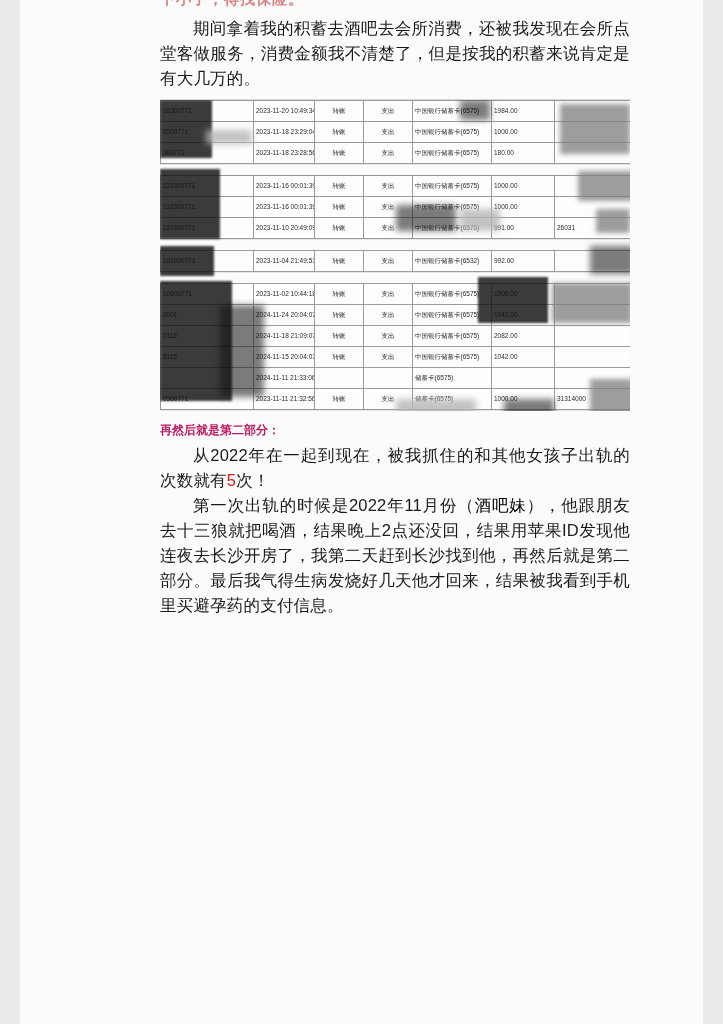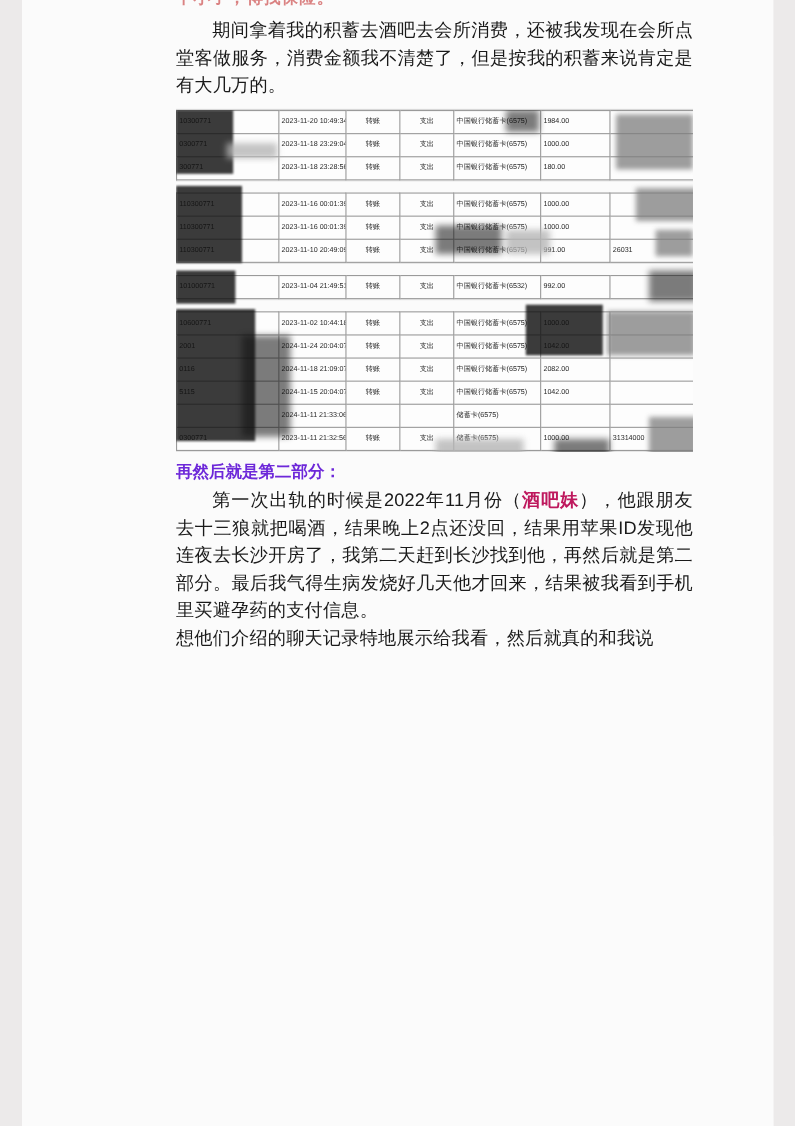--- a/index.html
+++ b/index.html
@@ -72,28 +72,28 @@
     letter-spacing: 0.2px;
     font-family: "Liberation Sans", sans-serif;
   }
   p.para.indent {
     text-indent: 2em;
   }
   .red {
     color: #d61a1a;
   }
   .red-b {
-    color: #be185d;
-    font-weight: bold;
+    color: #000000;
+    font-weight: normal;
   }
   .section-head {
     margin: 6px 0 0 0;
-    font-size: 15px;
+    font-size: 12px;
     font-weight: bold;
-    color: #6d28d9;
+    color: #be185d;
     line-height: 26px;
   }
   
   .statement {
     position: relative;
     margin: 8px 0 4px 0;
     width: 470px;
     background: #fdfdfd;
     border-top: 1px solid #d8d8d8;
     overflow: hidden;
@@ -345,25 +345,27 @@
           <div class="smudge gray" style="left:392px;top:0;width:80px;height:40px;"></div>
           <div class="smudge soft" style="left:60px;top:22px;width:44px;height:92px;"></div>
           <div class="smudge gray" style="left:430px;top:96px;width:44px;height:40px;"></div>
           <div class="smudge light" style="left:236px;top:116px;width:80px;height:24px;"></div>
           <div class="smudge soft" style="left:344px;top:116px;width:50px;height:24px;"></div>
         </div>
       </div>
 
       <p class="section-head">再然后就是第二部分：</p>
 
+      <p class="para indent">
+        <span>从2022年在一起到现在，被我抓住的和其他女孩子出轨的次数就有</span><span class="red">5</span><span>次！</span>
+      </p>
 
       <p class="para indent">
         <span>第一次出轨的时候是2022年11月份（</span><span class="red-b">酒吧妹</span><span>），他跟朋友去十三狼就把喝酒，结果晚上2点还没回，结果用苹果ID发现他连夜去长沙开房了，我第二天赶到长沙找到他，再然后就是第二部分。最后我气得生病发烧好几天他才回来，结果被我看到手机里买避孕药的支付信息。</span>
       </p>
 
 
 
-      <p class="para">想他们介绍的聊天记录特地展示给我看，然后就真的和我说</p>
     </div>
 
     <div class="bottom-fade"></div>
   </div>
 </div>
 
 </body></html>

